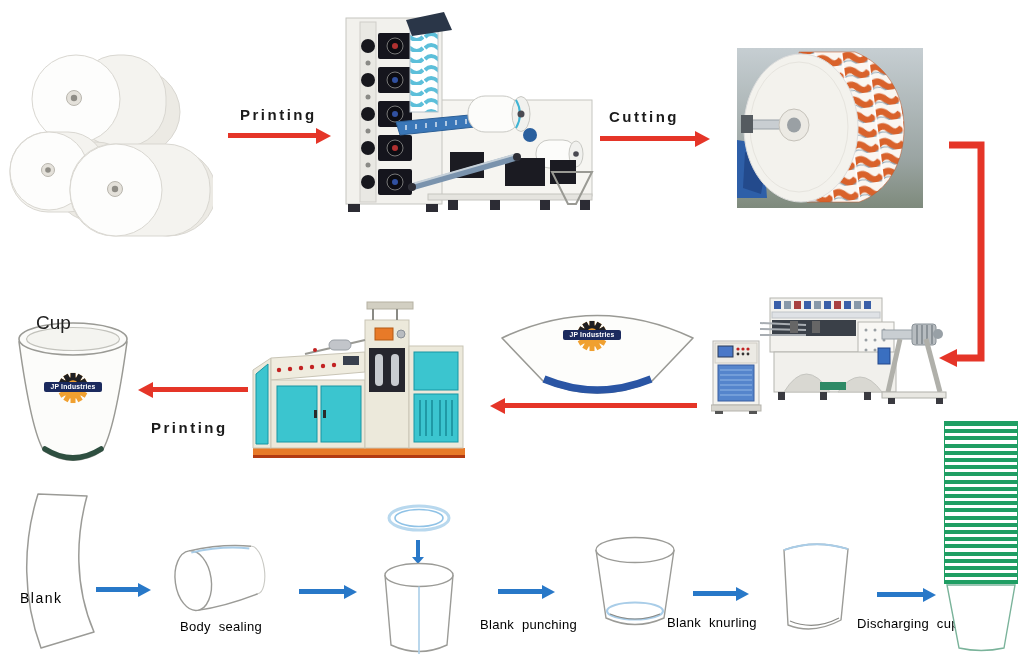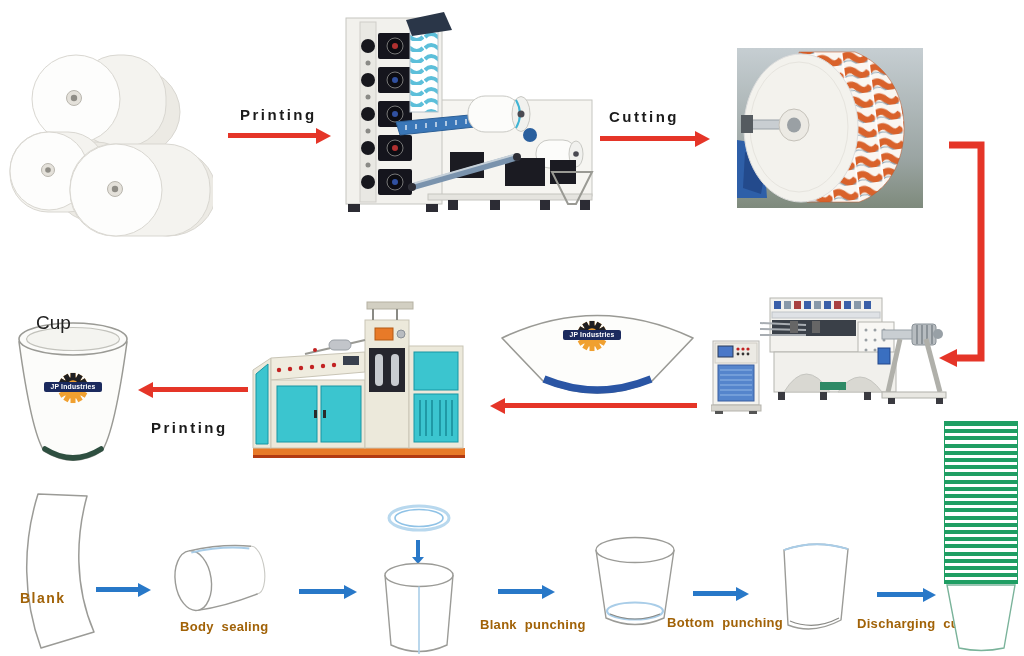--- a/index.html
+++ b/index.html
@@ -1,21 +1,21 @@
 <!DOCTYPE html>
 <html style="--arrow-red: #e53528; --arrow-blue: #2878c8; --seam-blue: #a9cde8; --outline-gray: #9b9b97; --stack-green: #1f9e63; --machine-cyan: #3bc5cf; --machine-cream: #ece9db; --machine-orange: #e87a28; --blank-arc-blue: #2a55a4; --logo-orange: #f0a030; --logo-navy: #1b2a5e; --roll-print-orange: #d9622b; --press-blue: #3a77b8; --web-teal: #3fb4d4;"><head>
 <meta charset="utf-8">
 <style>
   html,body{margin:0;padding:0;background:#fff;}
   #stage{position:relative;width:1024px;height:656px;background:#ffffff;overflow:hidden;
          font-family:"Liberation Sans",sans-serif;color:#1e1e1e;}
   .abs{position:absolute;}
   
   .stage-label{position:absolute;font-weight:700;font-size:15px;letter-spacing:2.5px;color:#1b1b1b;white-space:nowrap;}
-  .small-label{position:absolute;font-weight:700;font-size:13px;letter-spacing:.3px;word-spacing:4px;color:#a16207;white-space:nowrap;}
+  .small-label{position:absolute;font-weight:400;font-size:13px;letter-spacing:.3px;word-spacing:4px;color:#000000;white-space:nowrap;}
   .cup-label{position:absolute;font-weight:400;font-size:19px;color:#222;}
   
   .rarrow{position:absolute;height:5px;background:var(--arrow-red,#e53528);}
   .rarrow.head-right::after{content:"";position:absolute;right:-15px;top:50%;transform:translateY(-50%);
       border-left:15px solid var(--arrow-red,#e53528);border-top:8px solid transparent;border-bottom:8px solid transparent;}
   .rarrow.head-left::before{content:"";position:absolute;left:-15px;top:50%;transform:translateY(-50%);
       border-right:15px solid var(--arrow-red,#e53528);border-top:8px solid transparent;border-bottom:8px solid transparent;}
   .barrow{position:absolute;height:5px;background:var(--arrow-blue,#2878c8);}
   .barrow.head-right::after{content:"";position:absolute;right:-13px;top:50%;transform:translateY(-50%);
       border-left:13px solid var(--arrow-blue,#2878c8);border-top:7px solid transparent;border-bottom:7px solid transparent;}
@@ -411,21 +411,21 @@
   <div class="barrow head-right" style="left:498px;top:589px;width:44px"></div>
   <div class="small-label" style="left:480px;top:617px">Blank punching</div>
 
   <svg class="abs" style="left:593px;top:535px" width="84" height="96" viewBox="0 0 84 96">
     <path d="M3,15 L13,83 Q42,96 71,83 L81,15" fill="#ffffff" style="stroke:var(--outline-gray,#9b9b97)" stroke-width="1.4"></path>
     <ellipse cx="42" cy="15" rx="39" ry="12.5" fill="#ffffff" style="stroke:var(--outline-gray,#9b9b97)" stroke-width="1.4"></ellipse>
     <ellipse cx="42" cy="76" rx="28" ry="8.5" fill="none" style="stroke:var(--seam-blue,#a9cde8)" stroke-width="2.2"></ellipse>
     <path d="M17,79 Q42,89 67,79" fill="none" stroke="#8a8a86" stroke-width="1.2"></path>
   </svg>
 
-  <div class="small-label" style="left:667px;top:615px">Bottom punching</div>
+  <div class="small-label" style="left:667px;top:615px">Blank knurling</div>
   <div class="barrow head-right" style="left:693px;top:591px;width:43px"></div>
 
   <svg class="abs" style="left:775px;top:536px" width="80" height="94" viewBox="0 0 80 94">
     <path d="M9,14 Q40,3 73,13 L66,84 Q38,99 13,89 Z" fill="#ffffff" style="stroke:var(--outline-gray,#9b9b97)" stroke-width="1.4" stroke-linejoin="round"></path>
     <path d="M9,14 Q40,3 73,13" fill="none" style="stroke:var(--seam-blue,#a9cde8)" stroke-width="1.8"></path>
     <path d="M15,85 Q39,95 64,82" fill="none" stroke="#8a8a86" stroke-width="1.2"></path>
   </svg>
 
   <div class="barrow head-right" style="left:877px;top:592px;width:46px"></div>
   <div class="small-label" style="left:857px;top:616px">Discharging cup</div>

